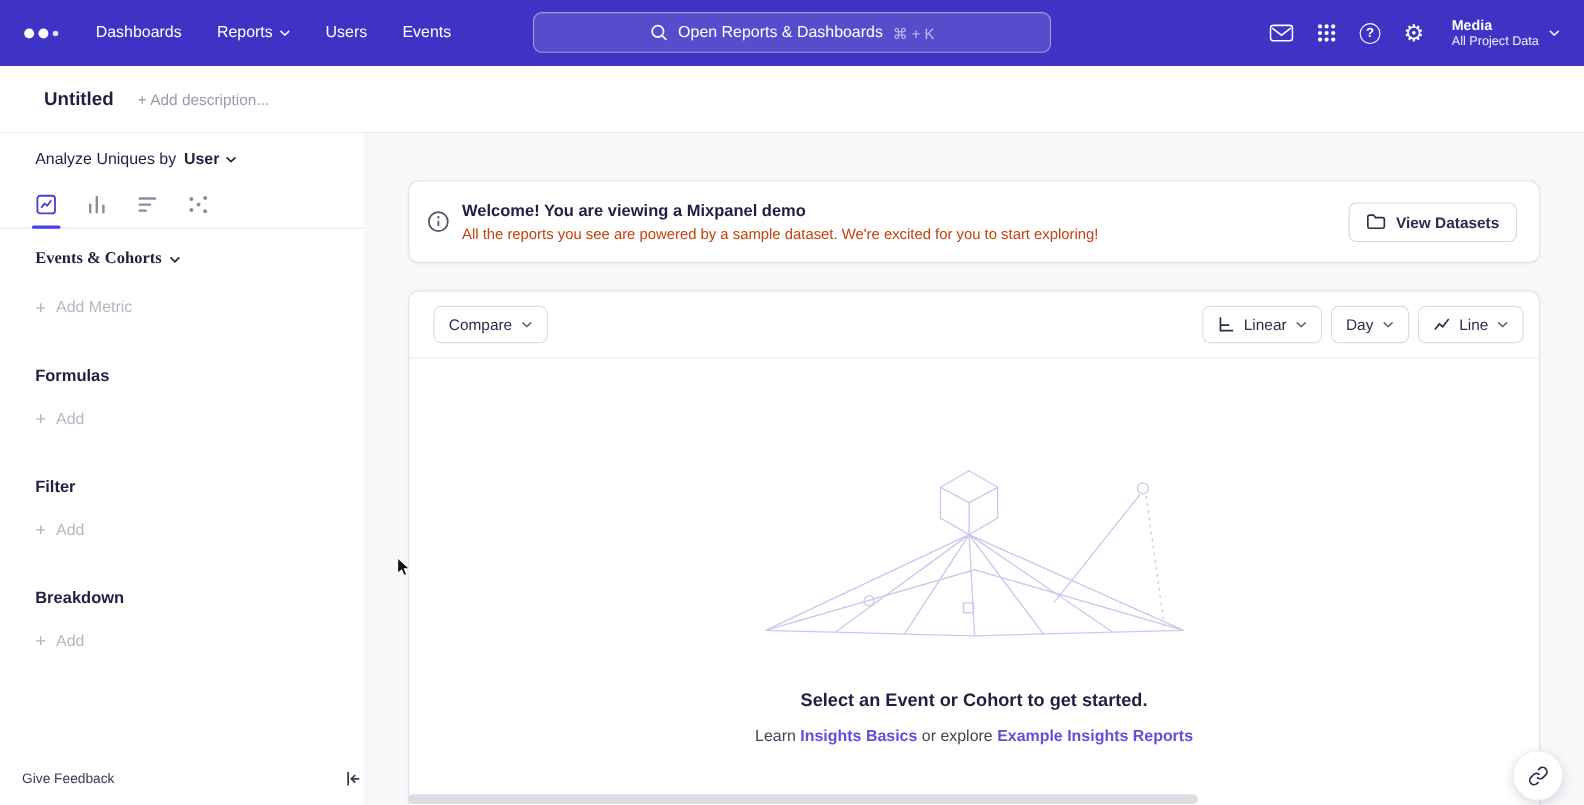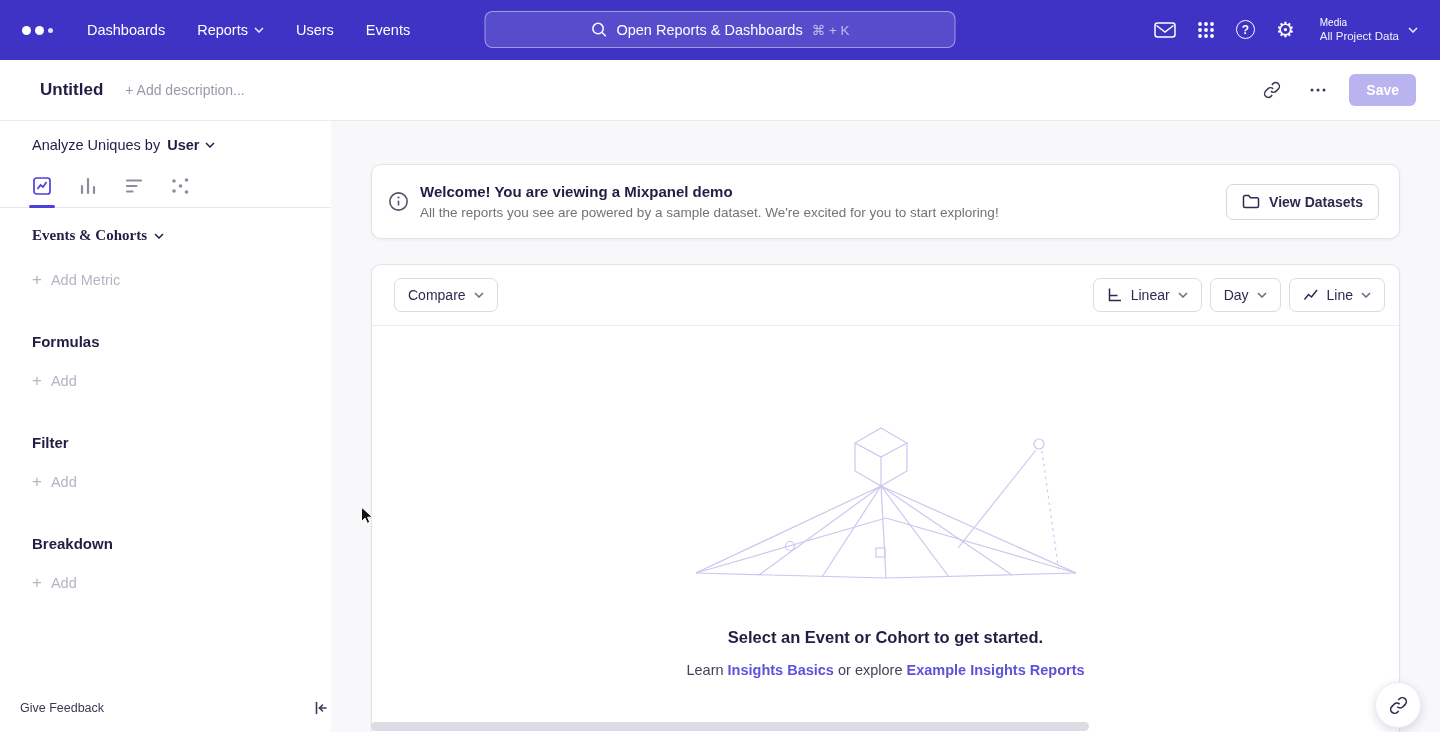--- a/index.html
+++ b/index.html
@@ -16,21 +16,21 @@
   .nav-link{display:flex;align-items:center;gap:6px;font-size:14.5px;font-weight:500;color:#fff;cursor:pointer;white-space:nowrap;}
   .chev{opacity:.9;}
   .gsearch{position:absolute;left:50%;transform:translateX(-50%);top:11px;width:471px;height:37px;background:rgba(255,255,255,.13);border:1px solid rgba(255,255,255,.45);border-radius:8px;display:flex;align-items:center;justify-content:center;gap:9px;cursor:text;}
   .gsearch .ph{font-size:14.5px;color:#fff;}
   .gsearch .sc{font-size:13.5px;color:rgba(255,255,255,.62);}
   .nav-right{margin-left:auto;display:flex;align-items:center;gap:21px;}
   .nav-ic{display:flex;align-items:center;justify-content:center;cursor:pointer;}
   .help-circ{width:19px;height:19px;border:1.6px solid #fff;border-radius:50%;font-size:12px;font-weight:700;display:flex;align-items:center;justify-content:center;}
   .gear-glyph{font-size:21px;line-height:1;color:#fff;}
   .project{margin-left:4px;display:flex;align-items:center;gap:9px;cursor:pointer;}
-  .project .pname{font-size:10px;font-weight:400;line-height:1.35;}
+  .project .pname{font-size:13px;font-weight:700;line-height:1.35;}
   .project .psub{font-size:11.5px;font-weight:400;color:rgba(255,255,255,.92);line-height:1.2;}
 
   
   .page-header{position:absolute;top:60px;left:0;right:0;height:61px;background:#fff;border-bottom:1px solid #eceaf1;display:flex;align-items:center;padding:0 24px 0 40px;}
   .doc-title{font-size:17px;font-weight:700;color:#241d43;cursor:text;}
   .doc-desc{margin-left:22px;font-size:14px;color:#9b98aa;cursor:text;}
   .header-actions{margin-left:auto;display:flex;align-items:center;gap:16px;}
   .icon-btn{display:flex;align-items:center;justify-content:center;width:30px;height:30px;border-radius:6px;cursor:pointer;color:#3c3752;}
   .save-btn{background:#b9b3f0;color:#fff;border:none;border-radius:6px;padding:8px 17px;font-size:14px;font-weight:600;font-family:inherit;cursor:default;}
 
@@ -49,21 +49,21 @@
   .mt-sec{margin-top:45px;} .mt-add{margin-top:22px;}
   .sidebar-footer{position:absolute;bottom:0;left:0;right:0;height:42px;display:flex;align-items:center;justify-content:space-between;padding:0 26px 6px 20px;text-align:right;}
   .feedback{font-size:12.5px;color:#3c3752;cursor:pointer;}
   .collapse{cursor:pointer;}
 
   
   .main{position:absolute;top:121px;left:331px;right:0;bottom:0;background:#f8f8fa;}
   .banner{position:absolute;top:43px;left:40px;right:40px;height:75px;background:#fff;border:1px solid #e4e3ea;border-radius:10px;box-shadow:0 1px 3px rgba(30,20,80,.06);display:flex;align-items:center;padding:0 20px 0 16px;}
   .banner-text{margin-left:11px;}
   .banner-title{font-size:15px;font-weight:700;color:#241d43;}
-  .banner-sub{margin-top:5px;font-size:13.5px;color:#737373;}
+  .banner-sub{margin-top:5px;font-size:13.5px;color:#c2410c;}
   .view-datasets{margin-left:auto;display:flex;align-items:center;gap:9px;border:1px solid #d7d5df;border-radius:7px;padding:9px 15px;font-size:14px;font-weight:600;color:#2f2950;background:#fff;cursor:pointer;font-family:inherit;}
 
   .chart-card{position:absolute;top:143px;left:40px;right:40px;bottom:-14px;background:#fff;border:1px solid #e4e3ea;border-radius:10px;box-shadow:0 1px 3px rgba(30,20,80,.05);}
   .controls{display:flex;align-items:center;padding:13px 14px;border-bottom:1px solid #ecebf2;}
   .seg{display:flex;align-items:stretch;border:1px solid #dcdae5;border-radius:7px;overflow:hidden;height:34px;background:#fff;}
   .seg-item{display:flex;align-items:center;gap:8px;padding:0 13px;font-size:14px;color:#2f2950;border-right:1px solid #e7e6ee;cursor:pointer;white-space:nowrap;}
   .seg-item:last-child{border-right:none;}
   .seg-item.selected{background:#ebebf0;font-weight:600;}
   .ctl-btn{display:flex;align-items:center;gap:8px;height:34px;padding:0 13px;border:1px solid #dcdae5;border-radius:7px;background:#fff;font-size:14px;color:#2f2950;cursor:pointer;white-space:nowrap;font-family:inherit;}
   .ml8{margin-left:8px;}
@@ -138,36 +138,20 @@
       <svg class="chev" width="10" height="6" viewBox="0 0 10 6" fill="none" stroke="#fff" stroke-width="1.5">
           <path d="M1 1l4 4 4-4"></path>
         </svg>
     </div>
   </div>
 </header>
 
 <div class="page-header">
   <span class="doc-title">Untitled</span>
   <span class="doc-desc">+ Add description...</span>
-  <div class="header-actions">
-    <span class="icon-btn">
-      <svg width="18" height="18" viewBox="0 0 24 24" fill="none" stroke="#3c3752" stroke-width="2">
-          <path d="M10.5 13.5a5 5 0 007.07 0l2.9-2.9a5 5 0 00-7.07-7.07l-1.6 1.6"></path>
-          <path d="M13.5 10.5a5 5 0 00-7.07 0l-2.9 2.9a5 5 0 007.07 7.07l1.6-1.6"></path>
-        </svg>
-    </span>
-    <span class="icon-btn">
-      <svg width="18" height="18" viewBox="0 0 24 24" fill="#3c3752">
-          <circle cx="4" cy="12" r="2"></circle>
-          <circle cx="12" cy="12" r="2"></circle>
-          <circle cx="20" cy="12" r="2"></circle>
-        </svg>
-    </span>
-    <button class="save-btn">Save</button>
-  </div>
 </div>
 
 <aside class="sidebar">
   <div class="analyze-row">
     <span>Analyze Uniques by</span>
     <span class="analyze-dd">
       <span>User</span>
       <svg width="10" height="6" viewBox="0 0 10 6" fill="none" stroke="#241d43" stroke-width="1.5">
           <path d="M1 1l4 4 4-4"></path>
         </svg>

